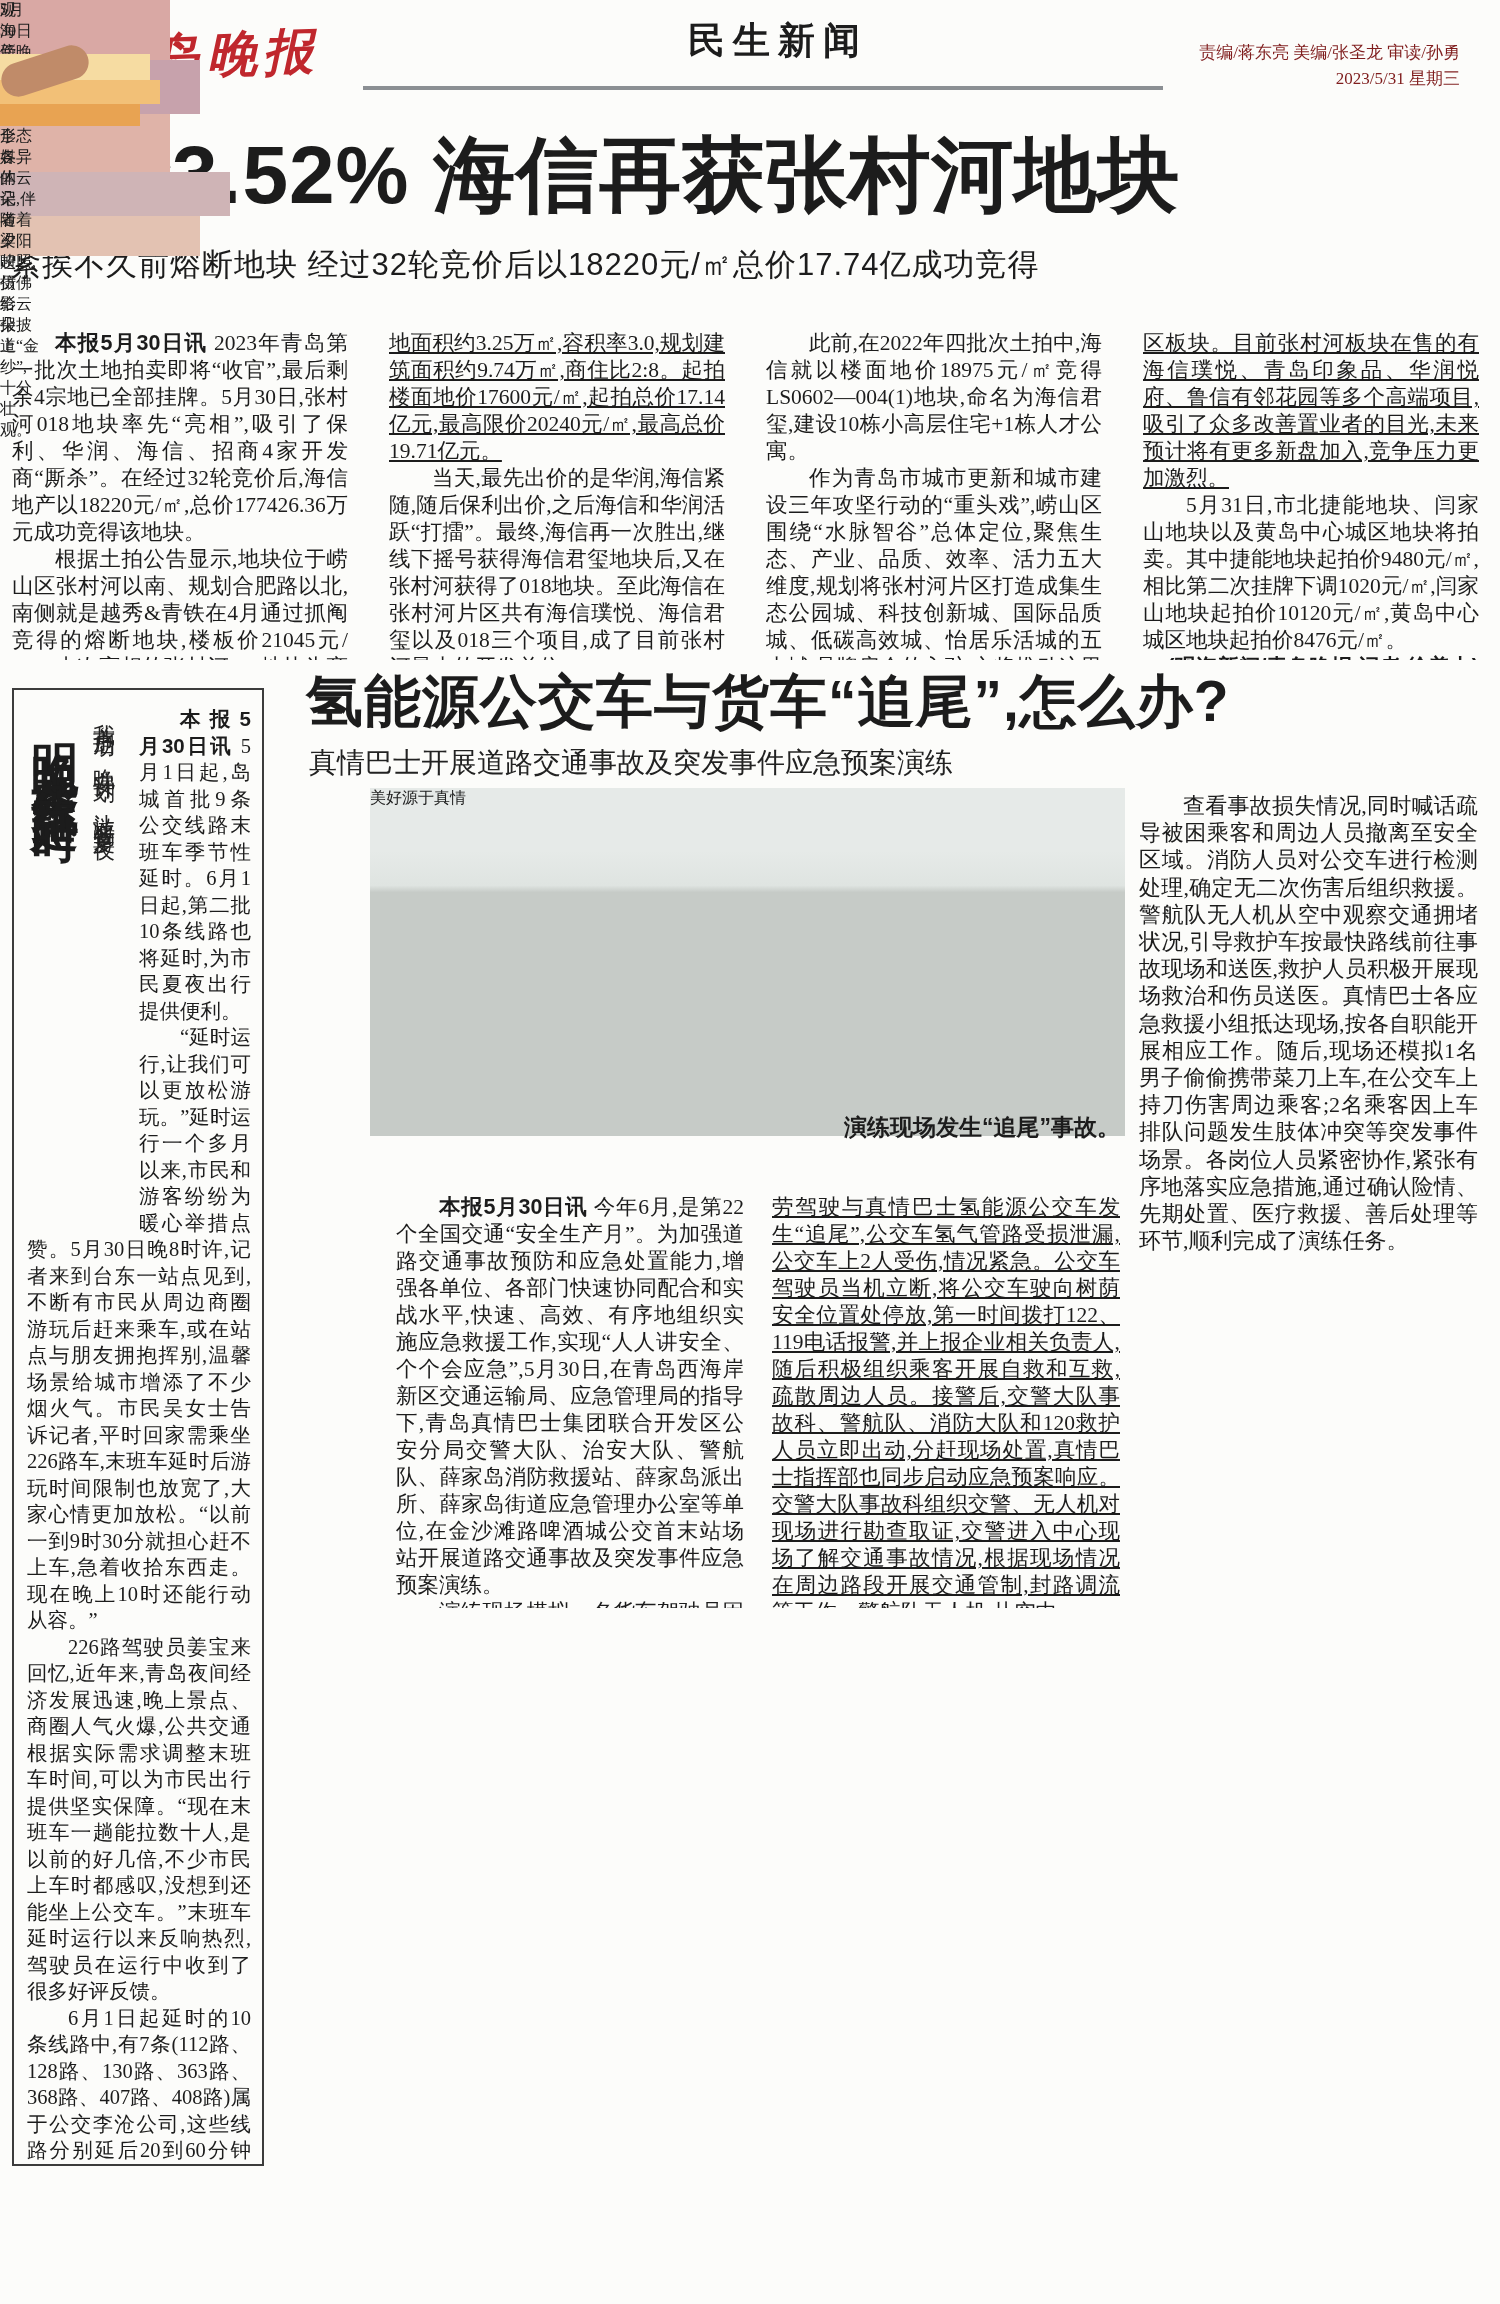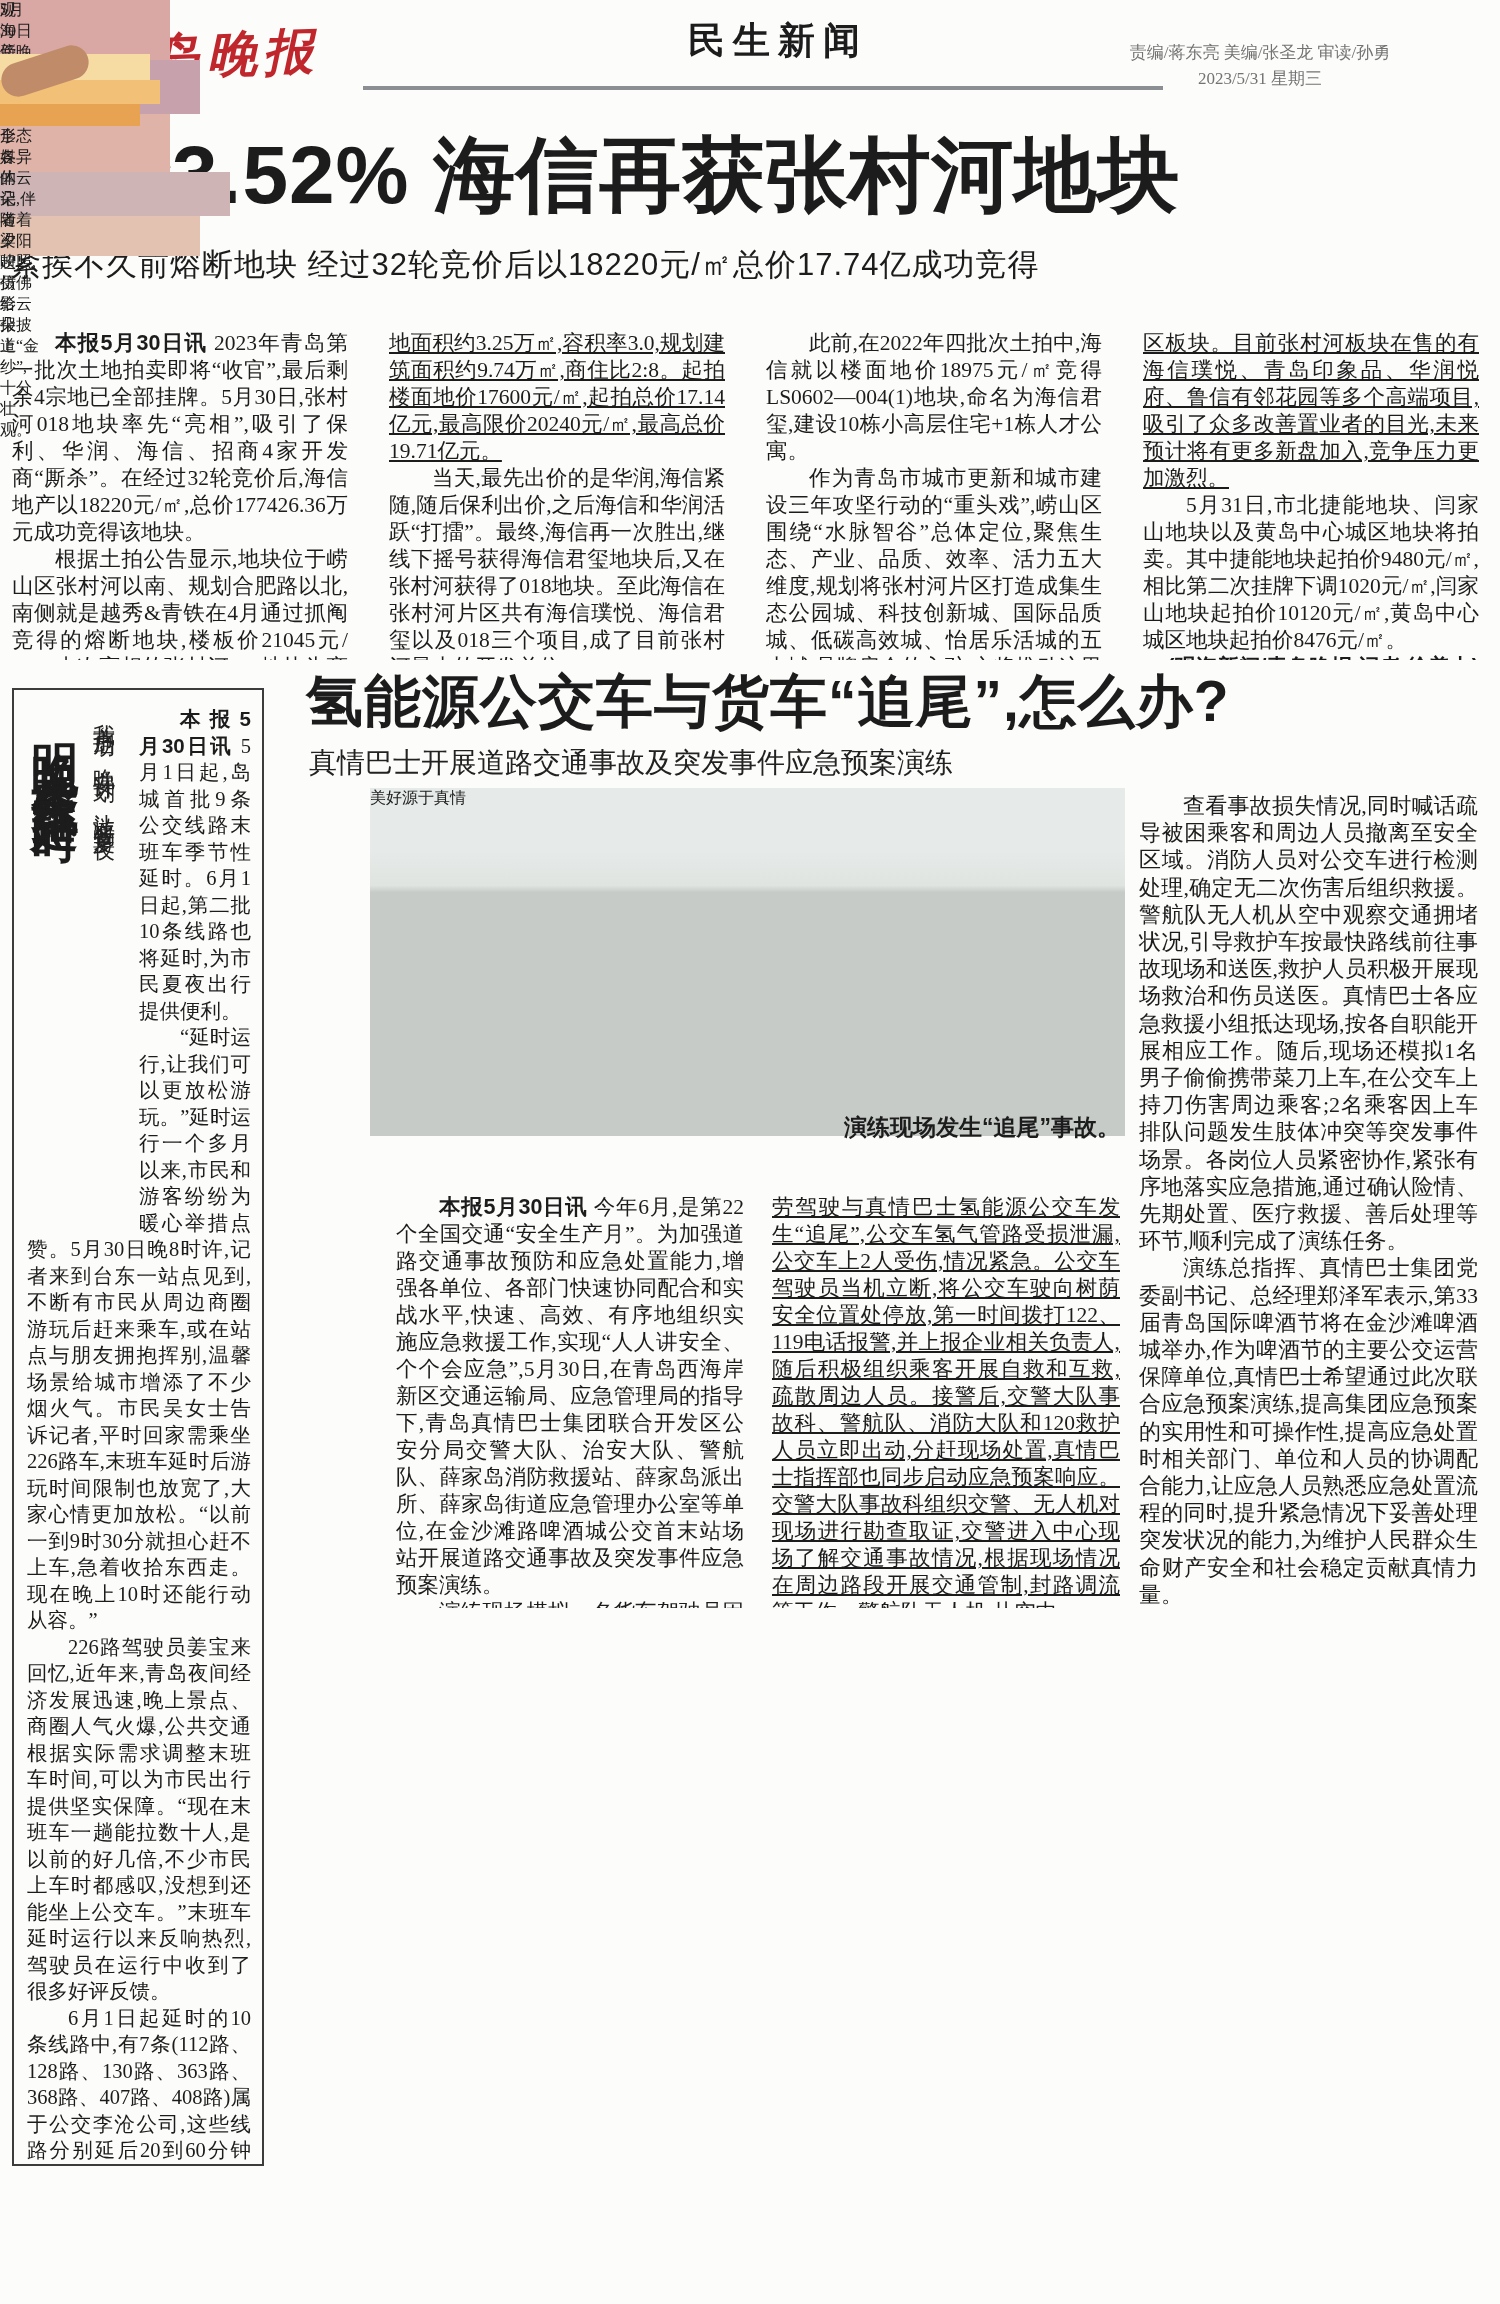--- a/index.html
+++ b/index.html
@@ -7,21 +7,21 @@
         font-family:"Liberation Serif","DejaVu Serif",serif;color:#1c1c1c;}
   .abs{position:absolute;}
   
   .hdr-bar{left:10px;top:14px;width:7px;height:78px;background:#9aa0a5;}
   .hdr-num{left:26px;top:6px;font-size:80px;color:#8d9297;font-family:"DejaVu Serif",serif;}
   .masthead{left:95px;top:22px;font-size:50px;color:#c0272d;font-style:italic;font-weight:bold;
             letter-spacing:6px;transform:rotate(-2deg);font-family:"Liberation Serif",serif;}
   .section-title{left:628px;top:16px;width:300px;text-align:center;font-size:37px;font-weight:bold;
                  letter-spacing:8px;font-family:"Liberation Sans",sans-serif;}
   .hdr-rule{left:363px;top:86px;width:800px;height:4px;background:#8b8f93;}
-  .hdr-editors{left:1060px;top:40px;width:400px;text-align:center;font-size:17px;color:#737373;line-height:26px;}
+  .hdr-editors{left:1060px;top:40px;width:400px;text-align:right;font-size:17px;color:#7f1d1d;line-height:26px;}
   
   .a1-headline{left:6px;top:132px;width:1488px;font-size:82px;line-height:1.05;font-weight:bold;
                letter-spacing:1px;font-family:"Liberation Sans",sans-serif;white-space:nowrap;}
   .a1-subhead{left:10px;top:244px;width:1400px;font-size:31px;font-weight:500;letter-spacing:1px;
               font-family:"Liberation Sans",sans-serif;}
   .news-col{font-size:21.5px;line-height:27px;text-align:justify;overflow:hidden;}
   .news-col p{margin:0;text-indent:2em;}
   .news-col p.noindent{text-indent:0;text-decoration:underline;}
   .news-col p.sign{text-indent:0;text-align:right;font-weight:bold;font-family:"Liberation Sans",sans-serif;}
   .lead{font-weight:bold;font-family:"Liberation Sans",sans-serif;}
@@ -134,21 +134,20 @@
   <div class="abs news-col a2-col" style="left:396px;">
     <p><span class="lead">本报5月30日讯</span><span> 今年6月,是第22个全国交通“安全生产月”。为加强道路交通事故预防和应急处置能力,增强各单位、各部门快速协同配合和实战水平,快速、高效、有序地组织实施应急救援工作,实现“人人讲安全、个个会应急”,5月30日,在青岛西海岸新区交通运输局、应急管理局的指导下,青岛真情巴士集团联合开发区公安分局交警大队、治安大队、警航队、薛家岛消防救援站、薛家岛派出所、薛家岛街道应急管理办公室等单位,在金沙滩路啤酒城公交首末站场站开展道路交通事故及突发事件应急预案演练。</span></p>
     <p>演练现场模拟一名货车驾驶员因疲</p>
   </div>
   <div class="abs news-col a2-col" style="left:772px;">
     <p class="noindent">劳驾驶与真情巴士氢能源公交车发生“追尾”,公交车氢气管路受损泄漏,公交车上2人受伤,情况紧急。公交车驾驶员当机立断,将公交车驶向树荫安全位置处停放,第一时间拨打122、119电话报警,并上报企业相关负责人,随后积极组织乘客开展自救和互救,疏散周边人员。接警后,交警大队事故科、警航队、消防大队和120救护人员立即出动,分赶现场处置,真情巴士指挥部也同步启动应急预案响应。交警大队事故科组织交警、无人机对现场进行勘查取证,交警进入中心现场了解交通事故情况,根据现场情况在周边路段开展交通管制,封路调流等工作。警航队无人机,从空中</p>
   </div>
 
   <div class="abs right-col">
     <p class="noindent">查看事故损失情况,同时喊话疏导被困乘客和周边人员撤离至安全区域。消防人员对公交车进行检测处理,确定无二次伤害后组织救援。警航队无人机从空中观察交通拥堵状况,引导救护车按最快路线前往事故现场和送医,救护人员积极开展现场救治和伤员送医。真情巴士各应急救援小组抵达现场,按各自职能开展相应工作。随后,现场还模拟1名男子偷偷携带菜刀上车,在公交车上持刀伤害周边乘客;2名乘客因上车排队问题发生肢体冲突等突发事件场景。各岗位人员紧密协作,紧张有序地落实应急措施,通过确认险情、先期处置、医疗救援、善后处理等环节,顺利完成了演练任务。</p>
-    <p>演练总指挥、真情巴士集团党委副书记、总经理郑泽军表示,第33届青岛国际啤酒节将在金沙滩啤酒城举办,作为啤酒节的主要公交运营保障单位,真情巴士希望通过此次联合应急预案演练,提高集团应急预案的实用性和可操作性,提高应急处置时相关部门、单位和人员的协调配合能力,让应急人员熟悉应急处置流程的同时,提升紧急情况下妥善处理突发状况的能力,为维护人民群众生命财产安全和社会稳定贡献真情力量。</p>
   </div>
 
   <div class="abs feat-box">
     <div class="abs feat-title">美!当云朵披上“金纱”</div>
 
     <div class="abs photo2">
       <div class="cloud" style="left:30px;top:18px;width:170px;height:60px;background:#d9a8a4;"></div>
       <div class="cloud" style="left:220px;top:6px;width:200px;height:54px;background:#c7a2ac;"></div>
       <div class="cloud" style="left:430px;top:24px;width:170px;height:58px;background:#dfb3a8;"></div>
       <div class="cloud" style="left:120px;top:80px;width:230px;height:44px;background:#cfb4b6;"></div>

